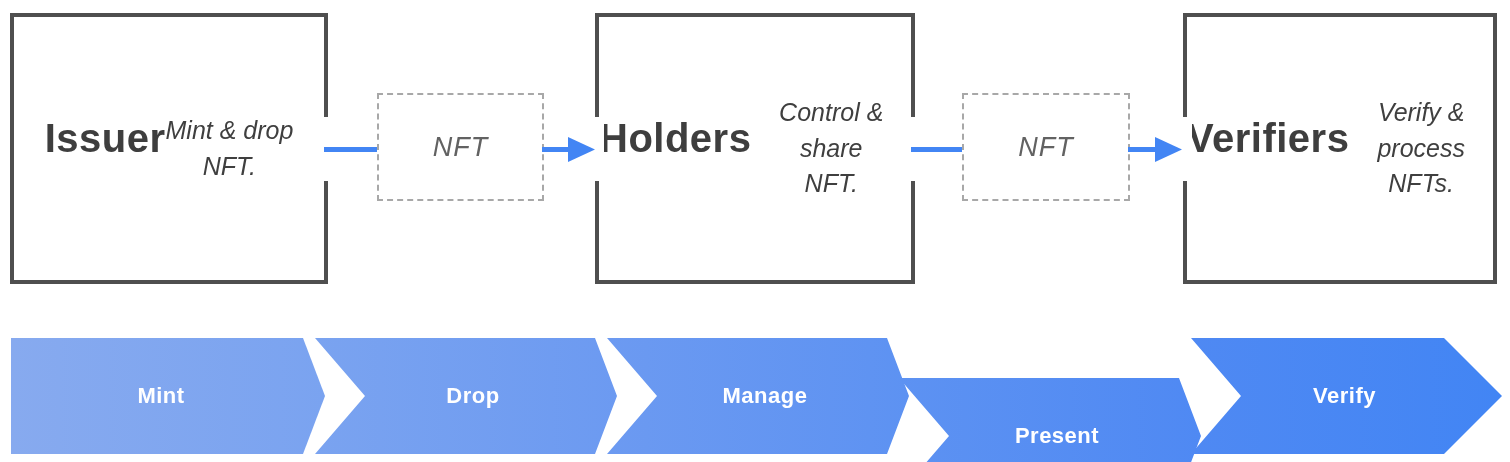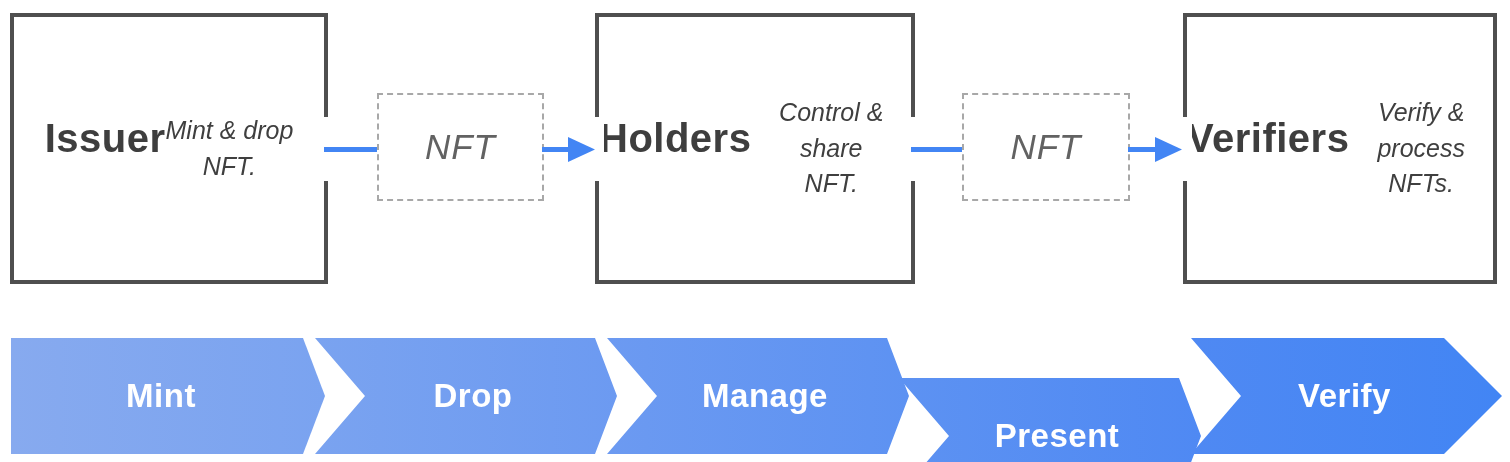--- a/index.html
+++ b/index.html
@@ -20,37 +20,37 @@
   .actor-subtitle{font-size:25px;font-style:italic;color:var(--subtitle-text);
     line-height:1.42;white-space:pre-line;}
 
   
   .gap-patch{position:absolute;top:117px;width:12px;height:64px;background:#fff;}
 
   
   .nft-box{position:absolute;top:93px;height:108px;background:#fff;
     border:2px dashed var(--dashed-border);display:flex;align-items:center;
     justify-content:center;}
-  .nft-label{font-size:35px;font-style:italic;color:var(--nft-text);letter-spacing:1px;}
+  .nft-label{font-size:27px;font-style:italic;color:var(--nft-text);letter-spacing:1px;}
 
   
   .flow-line{position:absolute;top:147px;height:5px;background:var(--accent-blue);}
   .arrow-head{position:absolute;top:137px;width:27px;height:25px;background:var(--accent-blue);
     clip-path:polygon(0 0,100% 50%,0 100%);}
 
   
   .step{position:absolute;top:338px;height:116px;display:flex;align-items:center;
     justify-content:center;}
   .step-1{left:11px;width:314px;clip-path:polygon(0 0,calc(100% - 22px) 0,100% 50%,calc(100% - 22px) 100%,0 100%);padding-right:14px;}
   .step-2{left:315px;width:302px;}
   .step-3{left:607px;width:302px;}
   .step-4{left:899px;width:302px;}
   .step-2,.step-3,.step-4{clip-path:polygon(0 0,calc(100% - 22px) 0,100% 50%,calc(100% - 22px) 100%,0 100%,50px 50%);padding-left:14px;align-items:center;}
   .step-5{left:1191px;width:311px;clip-path:polygon(0 0,calc(100% - 58px) 0,100% 50%,calc(100% - 58px) 100%,0 100%,50px 50%);padding-right:4px;}
-  .step-label{font-size:33px;font-weight:700;color:var(--step-label);letter-spacing:0.5px;}
+  .step-label{font-size:22px;font-weight:700;color:var(--step-label);letter-spacing:0.5px;}
 </style>
 </head>
 <body>
 
 <div class="canvas">
 
   <div class="actor-box" style="left:10px;width:318px;">
     <div class="actor-title">Issuer</div>
     <div class="actor-subtitle">Mint &amp; drop
 NFT.</div>

